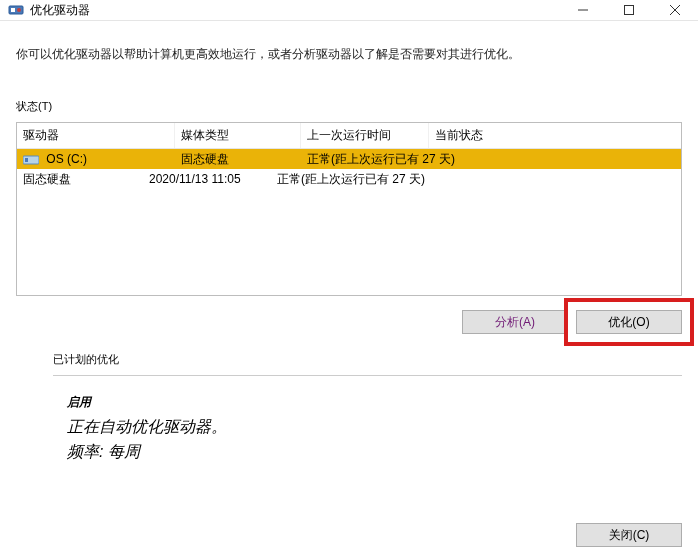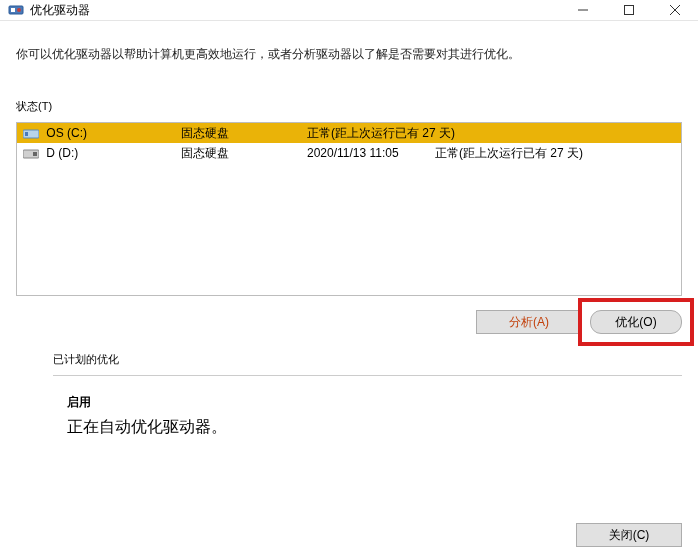--- a/index.html
+++ b/index.html
@@ -21,26 +21,26 @@
 .col-media { width: 126px; }
 .col-lastrun { width: 128px; }
 .col-status { flex: 1; }
 .table-body { }
 .row { display: flex; align-items: center; height: 20px; }
 .row.selected { background: #eab308; }
 .td { padding: 2px 6px; font-size: 12px; white-space: nowrap; overflow: hidden; }
 .drive-icon { width: 16px; height: 12px; display: inline-block; margin-right: 4px; vertical-align: middle; }
 .button-row { display: flex; justify-content: flex-end; gap: 8px; margin-top: 14px; margin-bottom: 18px; }
 .btn { width: 106px; height: 24px; border: 1px solid #adadad; background: #e1e1e1; font-size: 12px; font-family: inherit; cursor: pointer; }
-.btn:disabled { color: #c2410c; background: #e1e1e1; cursor: default; }
+.btn:disabled { color: #701a75; background: #e1e1e1; cursor: default; }
 .btn-highlight { border: 4px solid #d81e1e; padding: 8px; margin: -12px; }
-.btn-highlight .btn { width: 92px; height: 24px; border-radius: 11px; }
+.btn-highlight .btn { width: 106px; height: 24px; }
 .schedule-section { margin-top: 8px; margin-left: 37px; }
 .schedule-content { display: flex; margin-top: 18px; }
-.schedule-left { flex: 1; padding-left: 14px; }
+.schedule-left { flex: 1; padding-left: 14px; font-style: italic; }
 .schedule-left .on { font-weight: bold; font-size: 12px; margin-bottom: 6px; }
 .schedule-left .line { font-size: 16px; margin-bottom: 4px; }
 .schedule-right { }
 .footer { position: absolute; bottom: 12px; right: 16px; border-radius: 7px; }
 </style>
 </head>
 <body>
 
 <div class="titlebar">
   <span class="titlebar-icon">
@@ -71,40 +71,39 @@
   </div>
 </div>
 
 <div class="content">
   <div class="description">你可以优化驱动器以帮助计算机更高效地运行，或者分析驱动器以了解是否需要对其进行优化。</div>
 
   <div class="section-header">状态(T)</div>
   <hr class="section-line">
 
   <div class="drive-table" style="margin-top:-1px;">
+    <div class="table-header">
+      <div class="th col-drive">驱动器</div>
+      <div class="th col-media">媒体类型</div>
+      <div class="th col-lastrun">上一次运行时间</div>
+      <div class="th col-status">当前状态</div>
+    </div>
     <div class="table-body">
       <div class="row selected">
         <div class="td col-drive">
           <span class="drive-icon"><svg viewBox="0 0 16 12">
                 <rect x="0" y="2" width="16" height="8" rx="1" fill="#b8d4e8" stroke="#5a8ab8"></rect>
                 <rect x="2" y="4" width="3" height="4" fill="#4a7ab8"></rect>
               </svg></span>
           <span>OS (C:)</span>
         </div>
         <div class="td col-media">固态硬盘</div>
         <div class="td col-status">正常(距上次运行已有 27 天)</div>
       </div>
       <div class="row">
-        <div class="td col-drive">
-          <span class="drive-icon"><svg viewBox="0 0 16 12">
-                <rect x="0" y="2" width="16" height="8" rx="1" fill="#d0d0d0" stroke="#888"></rect>
-                <rect x="10" y="4" width="4" height="4" fill="#666"></rect>
-              </svg></span>
-          <span>D (D:)</span>
-        </div>
         <div class="td col-media">固态硬盘</div>
         <div class="td col-lastrun">2020/11/13 11:05</div>
         <div class="td col-status">正常(距上次运行已有 27 天)</div>
       </div>
     </div>
   </div>
 
   <div class="button-row">
     <button class="btn" disabled="">分析(A)</button>
     <span class="btn-highlight">
@@ -112,20 +111,24 @@
     </span>
   </div>
 
   <div class="schedule-section">
     <div class="section-header">已计划的优化</div>
     <hr class="section-line">
     <div class="schedule-content">
       <div class="schedule-left">
         <div class="on">启用</div>
         <div class="line">正在自动优化驱动器。</div>
+        <div class="line">
+          <span>频率:</span>
+          <span>每周</span>
+        </div>
       </div>
     </div>
   </div>
 </div>
 
 <div class="footer">
   <button class="btn" style="width:106px;">关闭(C)</button>
 </div>
 
 </body></html>

